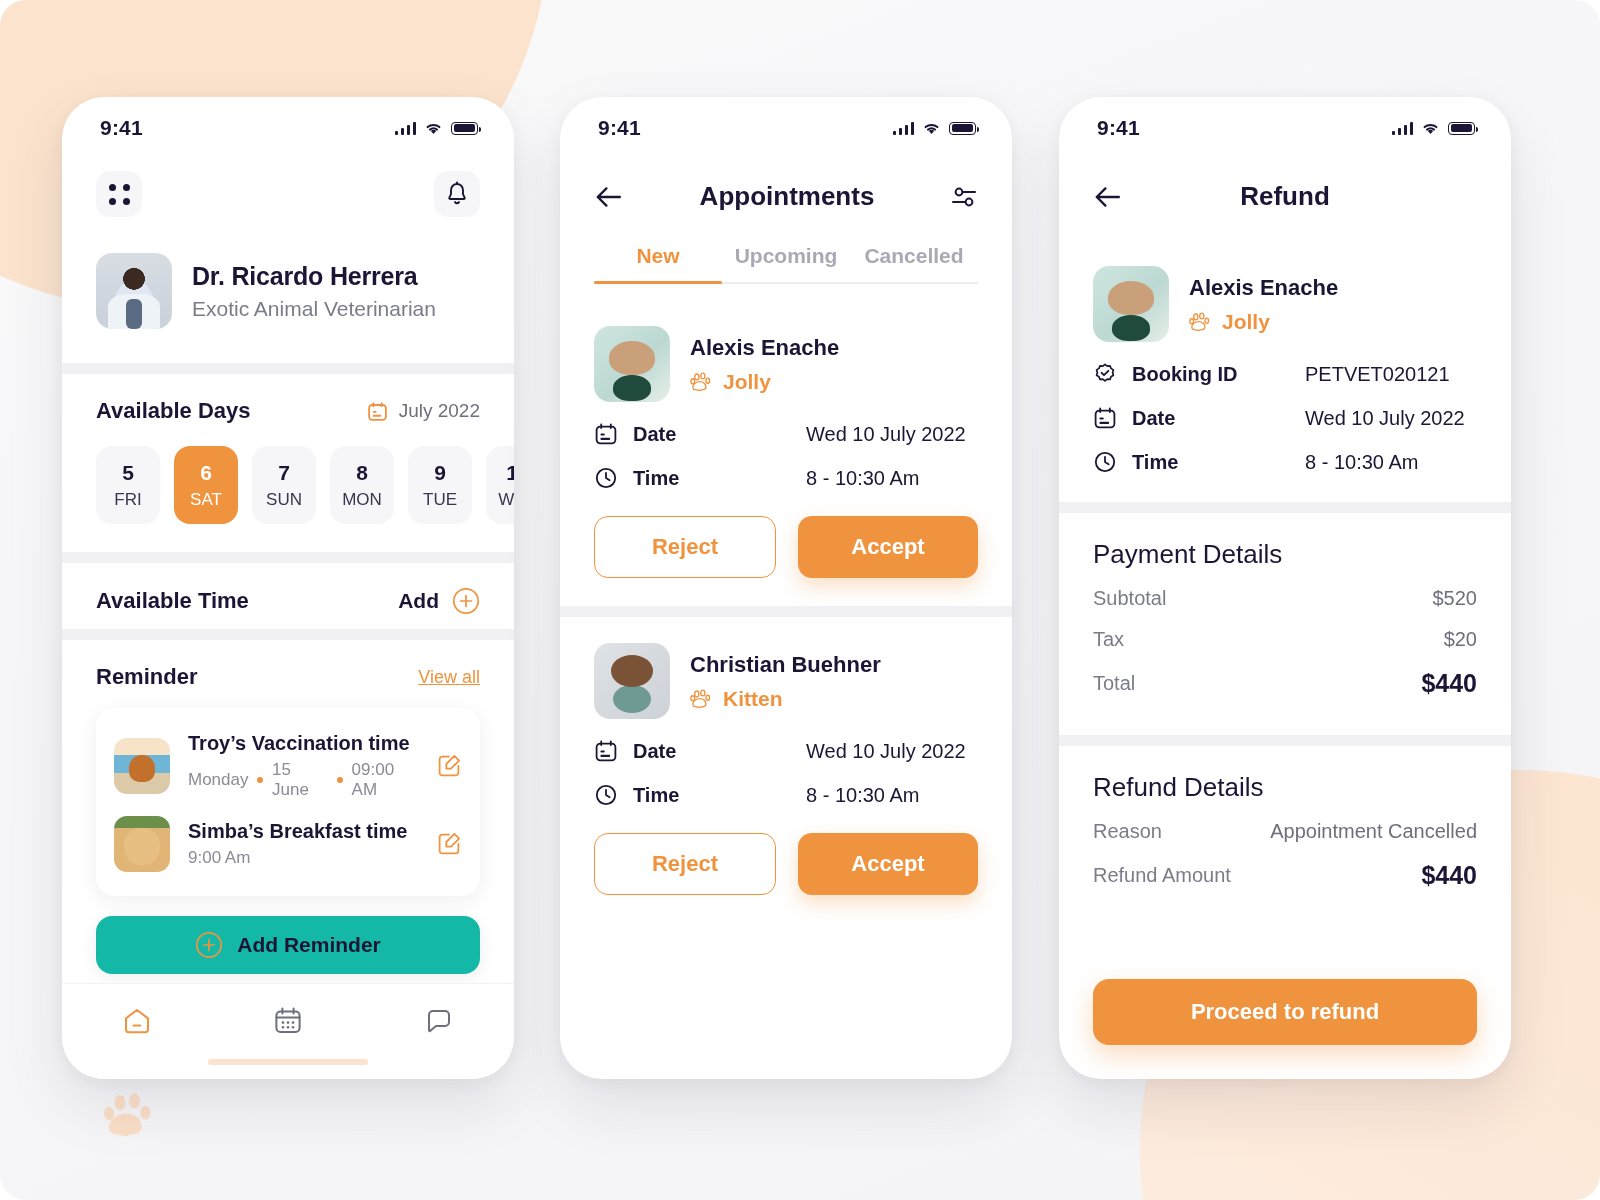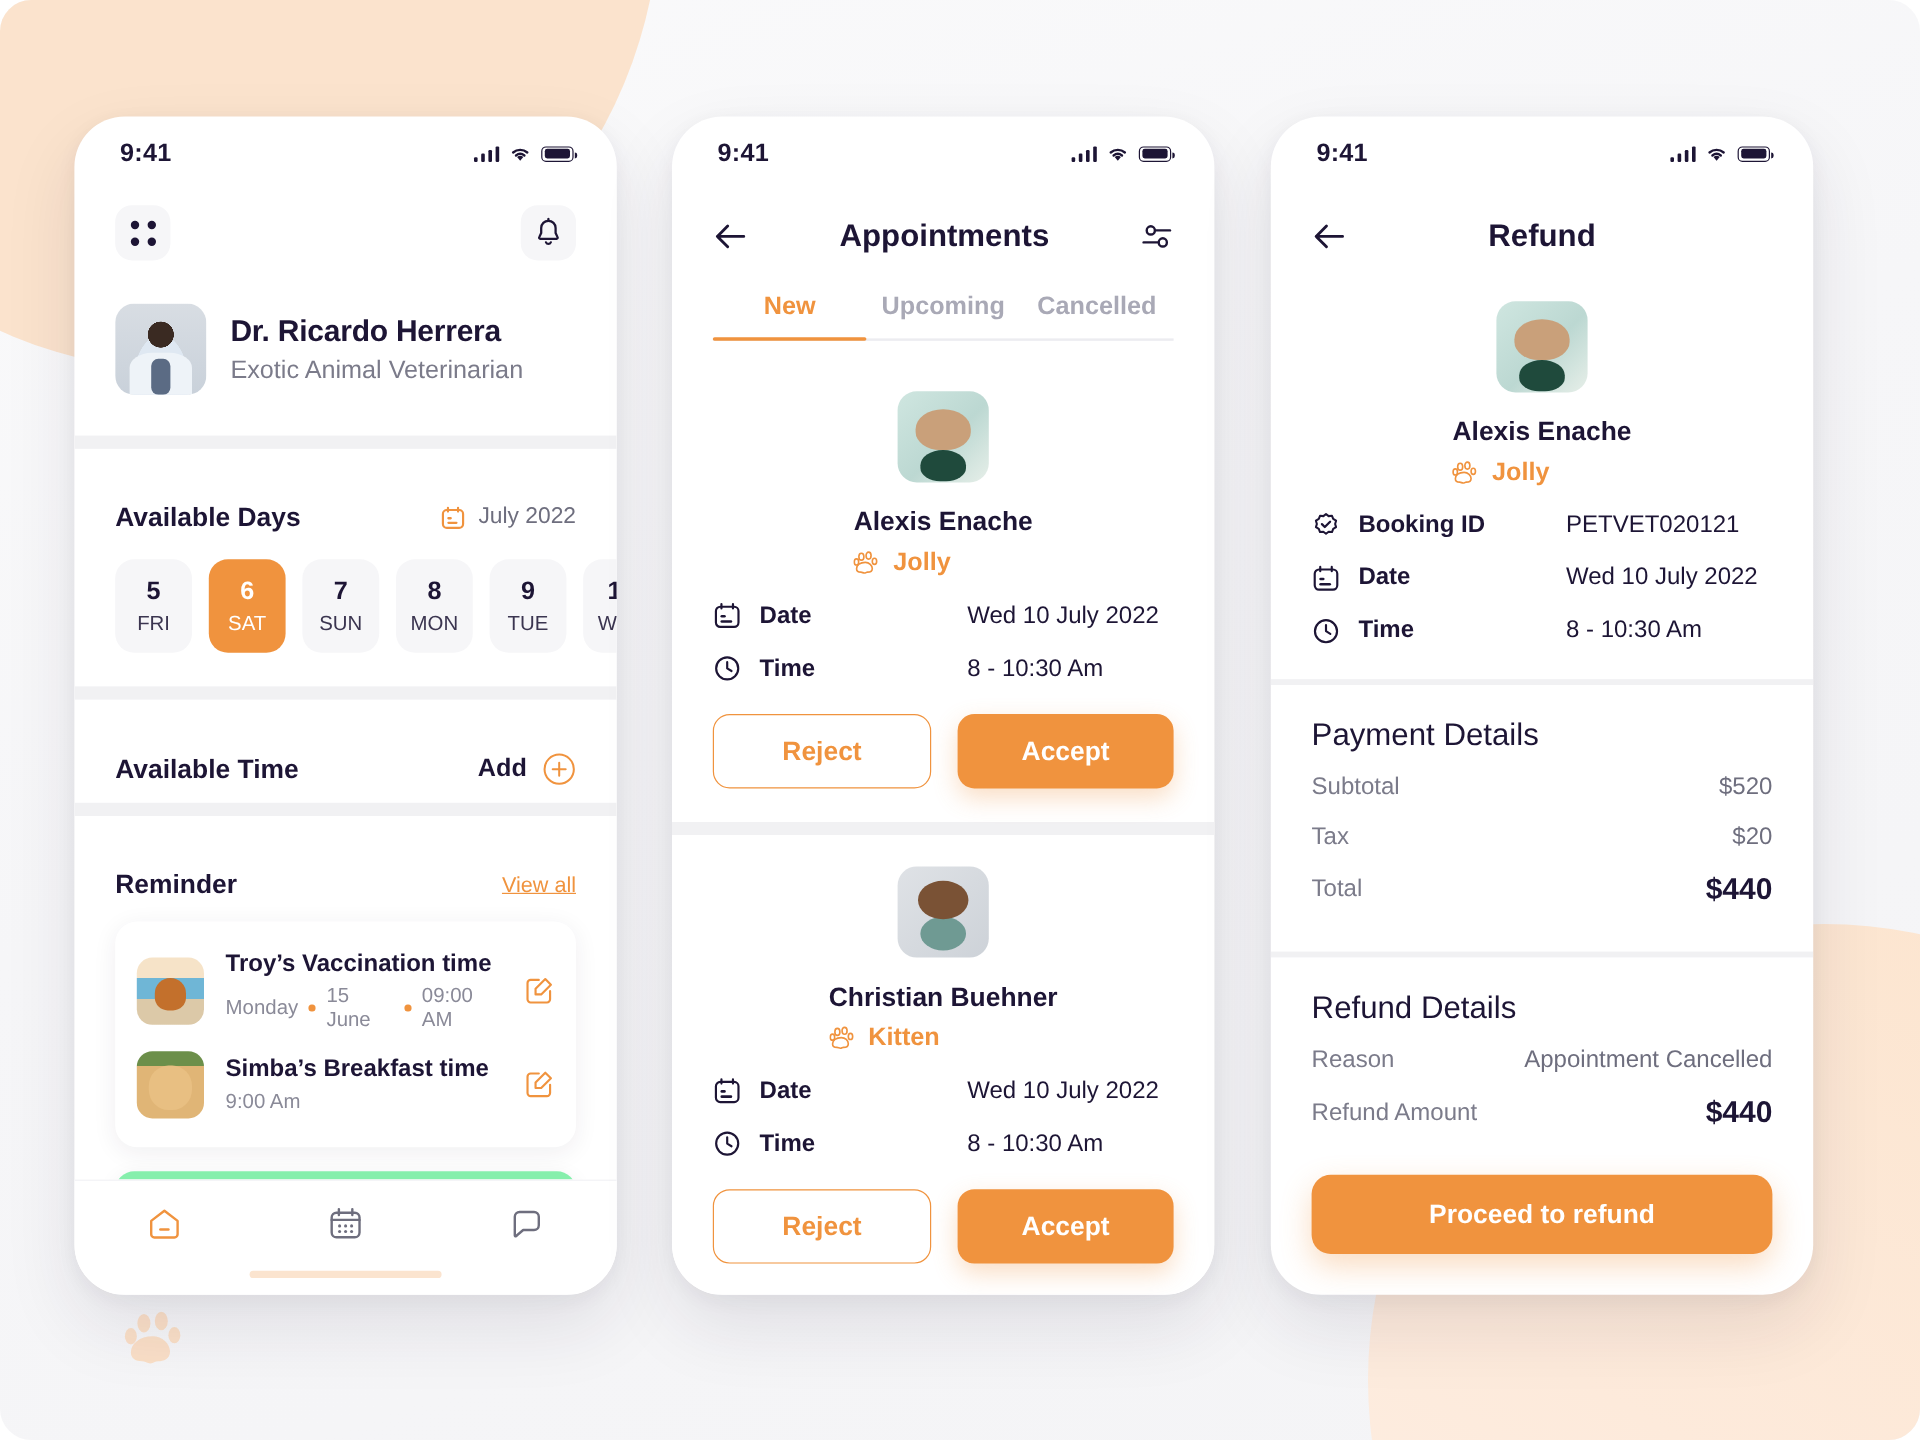--- a/index.html
+++ b/index.html
@@ -131,21 +131,21 @@
   }
   .avatar-doc::before{
     content:""; position:absolute; left:40%; bottom:0; width:20%; height:40%;
     background:#5b6b84; border-radius:6px; z-index:2;
   }
   .doc-name { font-size: 25px; font-weight: 700; color: #1d1535; letter-spacing:-.2px; }
   .doc-role { font-size: 21px; color: #7b7b8a; margin-top: 6px; }
 
   .rowhdr {
     display: flex; align-items: center; justify-content: space-between;
-    padding: 44px 34px 0;
+    padding: 24px 34px 0;
   }
   .rowhdr h3 { font-size: 22px; font-weight: 700; color: #1d1535; }
   .month { display: flex; align-items: center; gap: 11px; font-size: 19px; color: #6e6e7e; }
 
   .days {
     display: flex; gap: 14px;
     padding: 22px 0 28px 34px;
   }
   .day {
     flex: 0 0 64px;
@@ -191,25 +191,25 @@
   }
   .rem-body { flex: 1 1 auto; min-width:0; }
   .rem-title { font-size: 20px; font-weight: 700; color: #1d1535; }
   .rem-meta { font-size: 17px; color: #8a8a98; margin-top: 5px; display:flex; align-items:center; gap:9px; }
   .dot-sep { width: 6px; height: 6px; border-radius: 50%; background: #f0933e; display:inline-block; }
   .edit-ic { flex: 0 0 auto; }
 
   .add-rem-btn {
     margin: 20px 34px 0;
     height: 58px;
-    background: #86efac;
+    background: #14b8a6;
     border-radius: 16px;
     box-shadow: 0 4px 18px rgba(40,30,60,.07);
     display: flex; align-items: center; justify-content: center; gap: 14px;
-    font-size: 21px; font-weight: 400; color: #1d1535;
+    font-size: 21px; font-weight: 700; color: #1d1535;
   }
 
   .booking-upd { padding: 30px 34px 0; font-size: 22px; font-weight: 700; color: #1d1535; }
 
   .tabbar {
     flex: 0 0 96px;
     border-top: 1px solid #f2f2f5;
     display: flex; align-items: center; justify-content: space-around;
     padding-bottom: 18px;
     position: relative;
@@ -237,21 +237,21 @@
     position: relative;
   }
   .tab.active { color: #f0933e; }
   .tab.active::after {
     content: ""; position: absolute; left: 0; right: 0; bottom: -2px;
     height: 3px; background: #f0933e; border-radius: 2px;
   }
 
   .appt-list { padding-top: 16px; }
   .appt-card { background: #ffffff; padding: 26px 34px 28px; }
-  .appt-head { display: flex; align-items: center; gap: 20px; flex-direction: column; }
+  .appt-head { display: flex; align-items: center; gap: 20px; }
   .appt-thumb { width: 76px; height: 76px; border-radius: 16px; flex: 0 0 76px; overflow:hidden; position:relative; }
   .thumb-alexis {
     background: linear-gradient(135deg,#cfe6e0 0%, #bcd8d2 55%, #e7efe9 100%);
   }
   .thumb-alexis::after{
     content:""; position:absolute; left:20%; top:20%; width:60%; height:44%;
     background:#c9a07a; border-radius:50% 50% 45% 45%;
     box-shadow: 0 30px 0 -4px #1f4a3c;
   }
   .thumb-christian {

